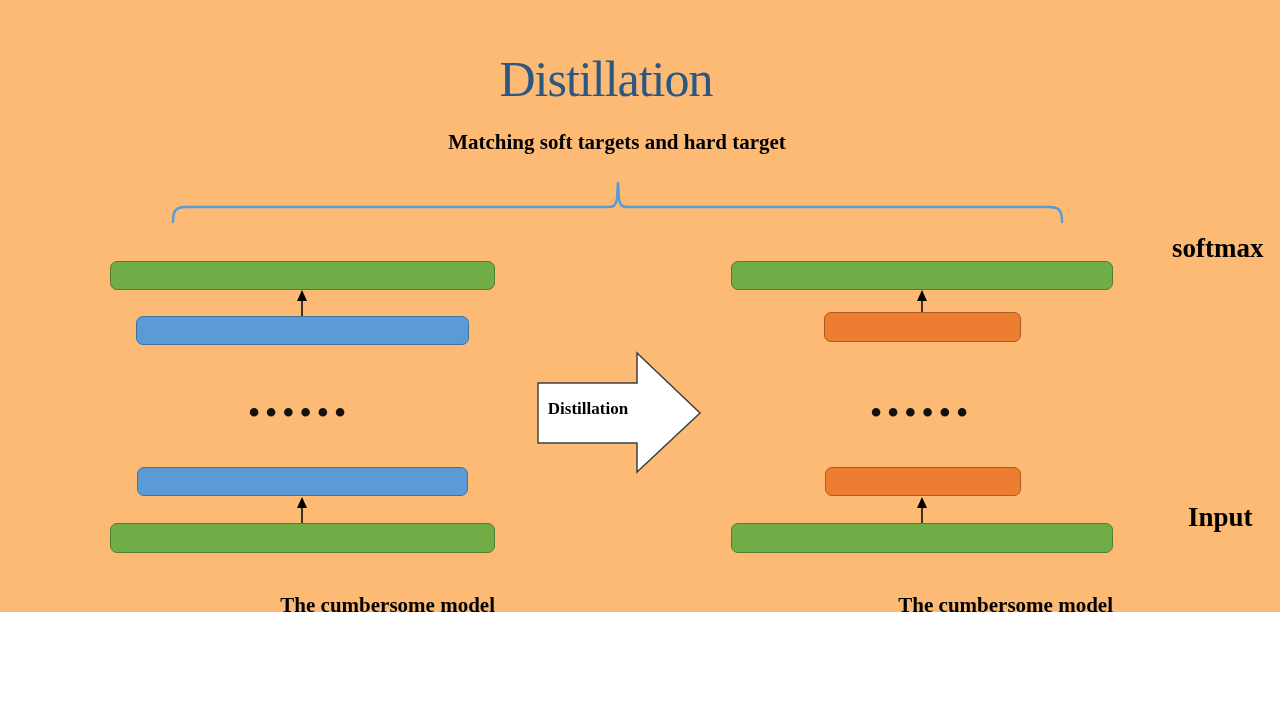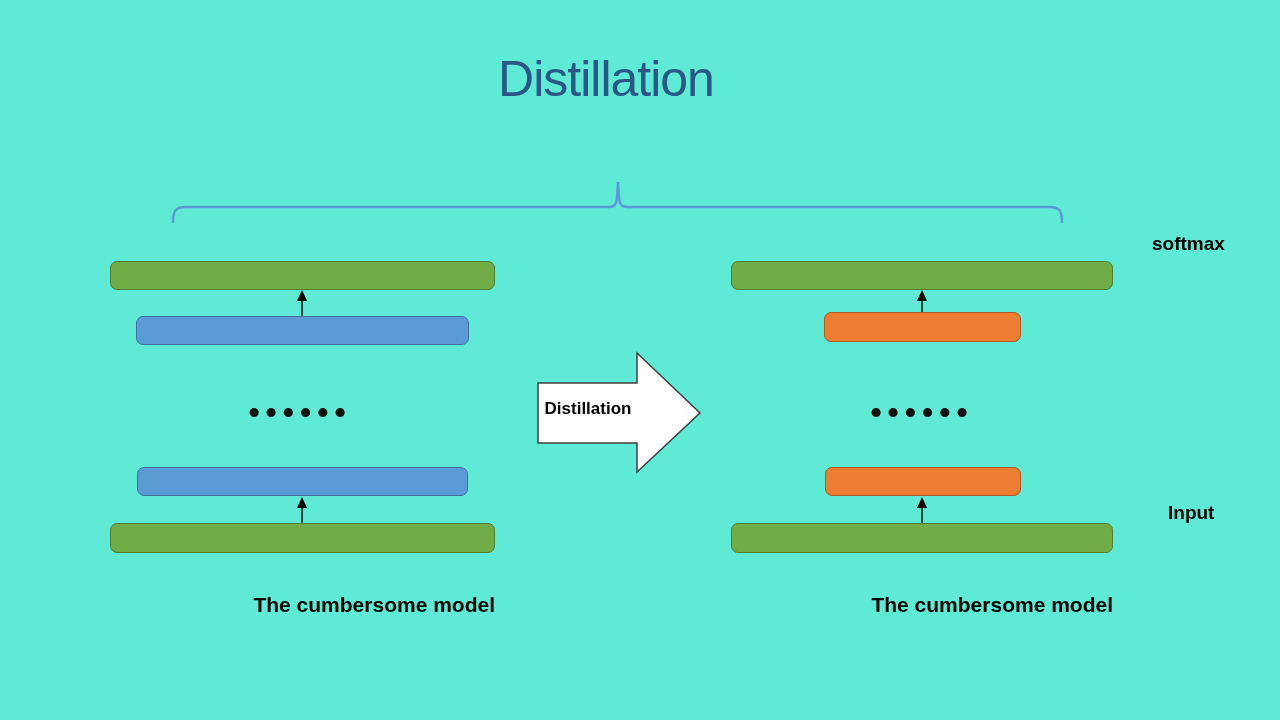--- a/index.html
+++ b/index.html
@@ -1,22 +1,22 @@
 <!DOCTYPE html>
 <html style="--c-title_blue: #2A5783; --c-brace_blue: #5B9BD5; --c-green_fill: #70AD47; --c-green_border: #507E32; --c-blue_fill: #5B9BD5; --c-blue_border: #41719C; --c-orange_fill: #ED7D31; --c-orange_border: #AE5A21;"><head>
 <meta charset="utf-8">
 <style>
   html, body { margin: 0; padding: 0; background: #fff; }
   .slide {
     position: relative;
     width: 1280px;
-    height: 720px;
-    background: #5eead4;
+    height: 612px;
+    background: #fdba74;
     overflow: hidden;
-    font-family: Liberation Sans, sans-serif;
+    font-family: Liberation Serif, serif;
     color: #000;
   }
   .abs { position: absolute; }
 
   .title {
     left: 0; top: 50px; width: 1212px;
     text-align: center;
     font-size: 50px;
     font-weight: 400;
     color: var(--c-title_blue, #2A5783);
@@ -59,24 +59,25 @@
   .dots {
     font-size: 32px;
     font-weight: 700;
     letter-spacing: 6px;
     color: #111;
     text-align: center;
     line-height: 32px;
   }
 
   .side-label {
-    font-size: 19px;
+    font-size: 27px;
     font-weight: 700;
     color: #000;
     white-space: nowrap;
+    margin-left: 20px;
   }
 
   .caption {
     font-size: 21px;
     font-weight: 700;
     color: #000;
     text-align: right;
   }
 
   .arrow-label {
@@ -87,20 +88,21 @@
     color: #000;
     white-space: nowrap;
   }
 </style>
 </head>
 <body>
 
 <div class="slide">
 
   <div class="abs title">Distillation</div>
+  <div class="abs subtitle">Matching soft targets and hard target</div>
 
   <svg class="abs svg-layer" width="1280" height="720" viewBox="0 0 1280 720">
 
     <path class="brace-path" d="M 173 222 C 173 210 176 207 186 207 L 609 207 C 614 207 616 205 617 199 L 618 182 L 619 199 C 620 205 622 207 627 207 L 1049 207 C 1059 207 1062 210 1062 222"></path>
 
     <polygon class="block-arrow" points="538,383 637,383 637,353 700,413 637,472 637,443 538,443"></polygon>
 
     <g>
       <line class="conn-stem" x1="302" y1="316" x2="302" y2="300"></line>
       <polygon class="conn-head" points="302,290 297,301 307,301"></polygon>

